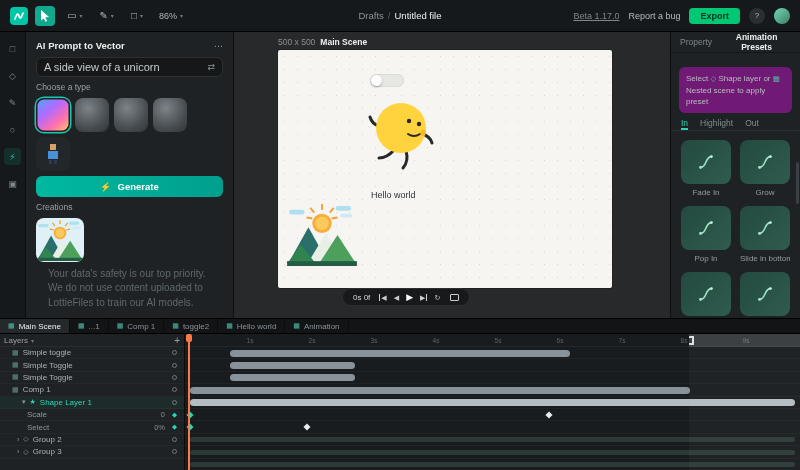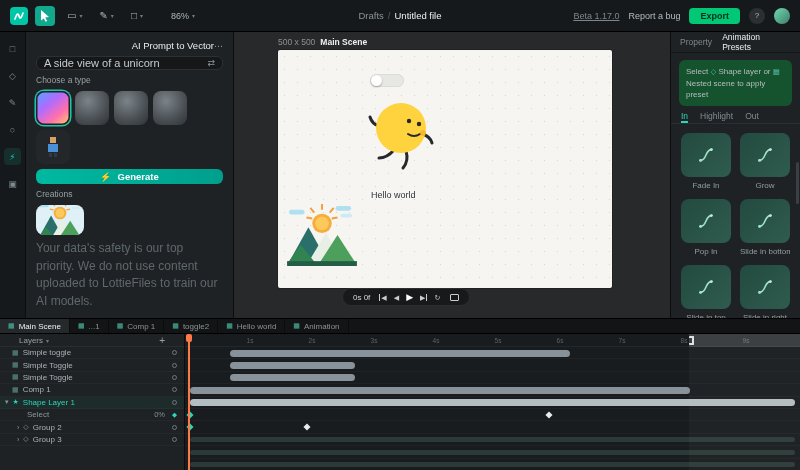--- a/index.html
+++ b/index.html
@@ -14,21 +14,21 @@
   
   .topbar { position:absolute; left:0; top:0; width:800px; height:32px;
     background:#16191b; border-bottom:1px solid #000;
     display:flex; align-items:center; padding:0 10px; gap:7px; }
   .logo { width:18px; height:18px; border-radius:4px; background:#00c6a7;
     display:flex; align-items:center; justify-content:center; }
   .tool { height:20px; display:flex; align-items:center; gap:3px; padding:0 5px;
     border-radius:4px; color:#aeb6ba; font-size:10px; }
   .tool.active { background:#12a88d; color:#fff; }
   .caret { font-size:6px; color:#6e787d; }
-  .zoom { color:#aeb6ba; display:flex; align-items:center; gap:3px; margin-left:16px; font-size:9px;}
+  .zoom { color:#aeb6ba; display:flex; align-items:center; gap:3px; margin-left:4px; font-size:9px;}
   .topbar-center { position:absolute; left:50%; transform:translateX(-50%);
     display:flex; gap:4px; font-size:9.5px; }
   .bc-drafts { color:#8b9398; } .bc-sep { color:#565c60; } .bc-file { color:#eef1f2; }
   .topbar-right { margin-left:auto; display:flex; align-items:center; gap:9px; }
   .beta { color:#7d868b;text-decoration:underline; } .report { color:#b4bcc0; }
   .export-btn { background:#00c875; color:#03301e; font-weight:bold;
     padding:3px 11px; border-radius:4px; font-size:9px; }
   .circle-btn { width:16px; height:16px; border-radius:50%; background:#2b2f32;
     color:#b6bdc1; display:flex; align-items:center; justify-content:center; font-size:8px; }
   .avatar { width:16px; height:16px; border-radius:50%;
@@ -41,41 +41,41 @@
   .strip { width:26px; background:#16191b; border-right:1px solid #0b0d0e;
     display:flex; flex-direction:column; align-items:center; padding-top:8px; gap:10px; }
   .strip-icon { width:17px; height:17px; border-radius:4px; color:#7f8a8f;
     display:flex; align-items:center; justify-content:center; font-size:9px; }
   .strip-icon.active { color:#17c9a9; background:rgba(23,201,169,.13); }
 
   
   .ai-panel { width:208px; background:#1e2224; border-right:1px solid #0b0d0e;
     padding:8px 10px; display:flex; flex-direction:column; gap:5px; overflow:hidden; }
   .ai-head { display:flex; align-items:center; height:13px; }
-  .ai-title { color:#e9edee; font-weight:normal; font-size:9.5px; flex:1;text-align:right; }
+  .ai-title { color:#e9edee; font-weight:bold; font-size:9.5px; flex:1; }
   .ai-more { color:#8a9499; font-size:9px; }
   .prompt { height:22px; background:#151719; border:1px solid #2c3134; border-radius:6px;
     display:flex; align-items:center; padding:0 7px; gap:5px; }
   .prompt input { flex:1; background:transparent; border:none; outline:none;
     color:#c6cccf; font-size:11px; font-family:inherit; }
   .shuffle { color:#8a9499; font-size:9px; }
   .sec-label { color:#97a1a5; font-size:8.5px; height:11px; line-height:11px; }
   .thumbs { display:flex; flex-wrap:wrap; gap:5px; }
   .thumb { width:34px; height:34px; border-radius:8px; position:relative; }
   .thumb.kind-gradient { background:linear-gradient(140deg,#4aa7ff,#b06bff 38%,#ff6fae 68%,#ffd166); }
   .thumb.selected { box-shadow:0 0 0 1.5px #17c9a9, inset 0 0 0 1.5px #1e2224; }
   .thumb.kind-animal { background:radial-gradient(circle at 38% 30%, #7d8489, #474d51 62%, #2e3336); }
   .thumb.kind-pixel { background:#23272a; display:flex; align-items:center; justify-content:center; }
   .gen-btn { height:24px; border-radius:6px;
     background:linear-gradient(90deg,#00b9a0,#009f8d); color:#fff; font-weight:bold;
     display:flex; align-items:center; justify-content:center; gap:6px; font-size:9.5px; }
   .gen-spark { font-size:9px; }
   .creation { width:48px; height:48px; border-radius:8px; background:#dff0f7;
     display:flex; align-items:center; justify-content:center; overflow:hidden; }
-  .disclaimer { color:#5f686c; font-size:12px; line-height:1.45; }
+  .disclaimer { color:#5f686c; font-size:10px; line-height:1.45;margin-left:12px; }
 
   
   .canvas-area { flex:1; position:relative; background:#27292b; }
   .scene-label { position:absolute; left:44px; top:5px; display:flex; gap:5px; font-size:8.5px; }
   .scene-size { color:#8a9296; } .scene-name { color:#eef1f2; font-weight:bold; }
   .canvas { position:absolute; left:44px; top:18px; width:334px; height:238px;
     background:#f6f5f2; border-radius:2px;
     background-image:radial-gradient(#d8d6d0 0.9px, transparent 0.9px);
     background-size:13px 13px; box-shadow:0 0 0 1px rgba(0,0,0,.18); }
   .toggle { position:absolute; left:92px; top:24px; width:34px; height:13px;
@@ -96,22 +96,22 @@
   .pb-ico.barR { border-right:1px solid #c7cdd0; padding-right:1px; }
   .pb-ico.play { font-size:9px; color:#fff; }
   .monitor { width:9px; height:7px; border:1px solid #c7cdd0; border-radius:1px; margin-left:3px; }
 
   
   .right-panel { width:130px; background:#1e2224; border-left:1px solid #0b0d0e;
     display:flex; flex-direction:column; overflow:hidden; }
   .rp-tabs { height:24px; display:flex; align-items:center; gap:10px; padding:0 9px;
     border-bottom:1px solid #14171a; font-size:8.5px; }
   .rp-tab { color:#7f898d; }
-  .rp-tab.active { color:#eef1f2; font-weight:normal; }
-  .hint { margin:7px 8px 5px; background:#14532d; border-radius:6px; padding:6px 7px;
+  .rp-tab.active { color:#eef1f2; font-weight:bold;text-align:center; }
+  .hint { margin:14px 8px 5px; background:#701a75; border-radius:6px; padding:6px 7px;
     font-size:8px; line-height:1.4; color:#b6bdc0; }
   .hint .hicon { color:#52b8a2; font-size:7.5px; }
   .preset-tabs { height:20px; display:flex; gap:12px; padding:0 10px;
     border-bottom:1px solid #2a2f31; font-size:8.5px; }
   .preset-tab { color:#828c90; display:flex; align-items:center; height:100%;
     border-bottom:2px solid transparent; }
   .preset-tab.active { color:#2dd4b5; border-bottom-color:#2dd4b5; }
   .preset-grid { display:flex; flex-wrap:wrap; gap:9px; padding:9px 10px; }
   .preset-cell { width:50px; }
   .preset-card { width:50px; height:44px; border-radius:8px;
@@ -126,29 +126,29 @@
   .timeline { position:absolute; left:0; top:318px; width:800px; height:152px;
     background:#191c1e; border-top:1px solid #000; }
   .tl-tabs { height:15px; background:#121416; display:flex; border-bottom:1px solid #000; }
   .tl-tab { display:flex; align-items:center; gap:4px; padding:0 8px; font-size:8px;
     color:#8a9397; border-right:1px solid #0a0c0d; white-space:nowrap; }
   .tl-tab.active { background:#25292c; color:#eef1f2; }
   .tl-tab-icon { color:#4db6a0; font-size:7px; }
   .tl-body { display:flex; height:137px; }
   .tl-left { width:185px; background:#1e2224; border-right:1px solid #0b0d0e;
     display:flex; flex-direction:column; }
-  .tl-header { height:13px; display:flex; align-items:center; gap:3px; padding:0 19px;
+  .tl-header { height:13px; display:flex; align-items:center; gap:3px; padding:0 4px;
     color:#98a1a5; font-size:8px; border-bottom:1px solid rgba(255,255,255,.05); }
   .tl-header .spacer { flex:1; }
   .tl-plus { color:#98a1a5; font-size:10px; }
   .tl-row-left { height:12.4px; display:flex; align-items:center; gap:4px;
     padding:0 7px; font-size:8px; color:#a9b2b6;
     border-bottom:1px solid rgba(255,255,255,.03); white-space:nowrap; }
   .tl-row-left.comp { padding-left:12px; }
-  .tl-row-left.shape { padding-left:5px; }
+  .tl-row-left.shape { padding-left:22px; }
   .tl-row-left.property { padding-left:27px; color:#8d979b; }
   .tl-row-left.group { padding-left:17px; }
   .tl-row-left.selected { color:#2dd4b5; background:rgba(45,212,181,.05); }
   .tl-row-left .spacer { flex:1; }
   .type-icon.comp { color:#5c8f88; font-size:7px; }
   .type-icon.shape { color:#2dd4b5; font-size:7px; }
   .type-icon.group { color:#7f8a8e; font-size:7px; }
   .lcaret { color:#8a9397; font-size:7px; }
   .pval { color:#848e92; font-size:7.5px; margin-right:3px; }
   .pkf { color:#2dd4b5; font-size:6.5px; }
@@ -472,20 +472,26 @@
               <span class="eye"></span>
             </div>
             <div class="tl-row-left shape selected">
               <span class="lcaret">▾</span>
               <span class="type-icon shape">★</span>
               <span class="lname">Shape Layer 1</span>
               <span class="spacer"></span>
               <span class="eye"></span>
             </div>
             <div class="tl-row-left property">
+              <span class="lname">Scale</span>
+              <span class="spacer"></span>
+              <span class="pval">0</span>
+              <span class="pkf">◆</span>
+            </div>
+            <div class="tl-row-left property">
               <span class="lname">Select</span>
               <span class="spacer"></span>
               <span class="pval">0%</span>
               <span class="pkf">◆</span>
             </div>
             <div class="tl-row-left group">
               <span class="lcaret">›</span>
               <span class="type-icon group">◇</span>
               <span class="lname">Group 2</span>
               <span class="spacer"></span>

